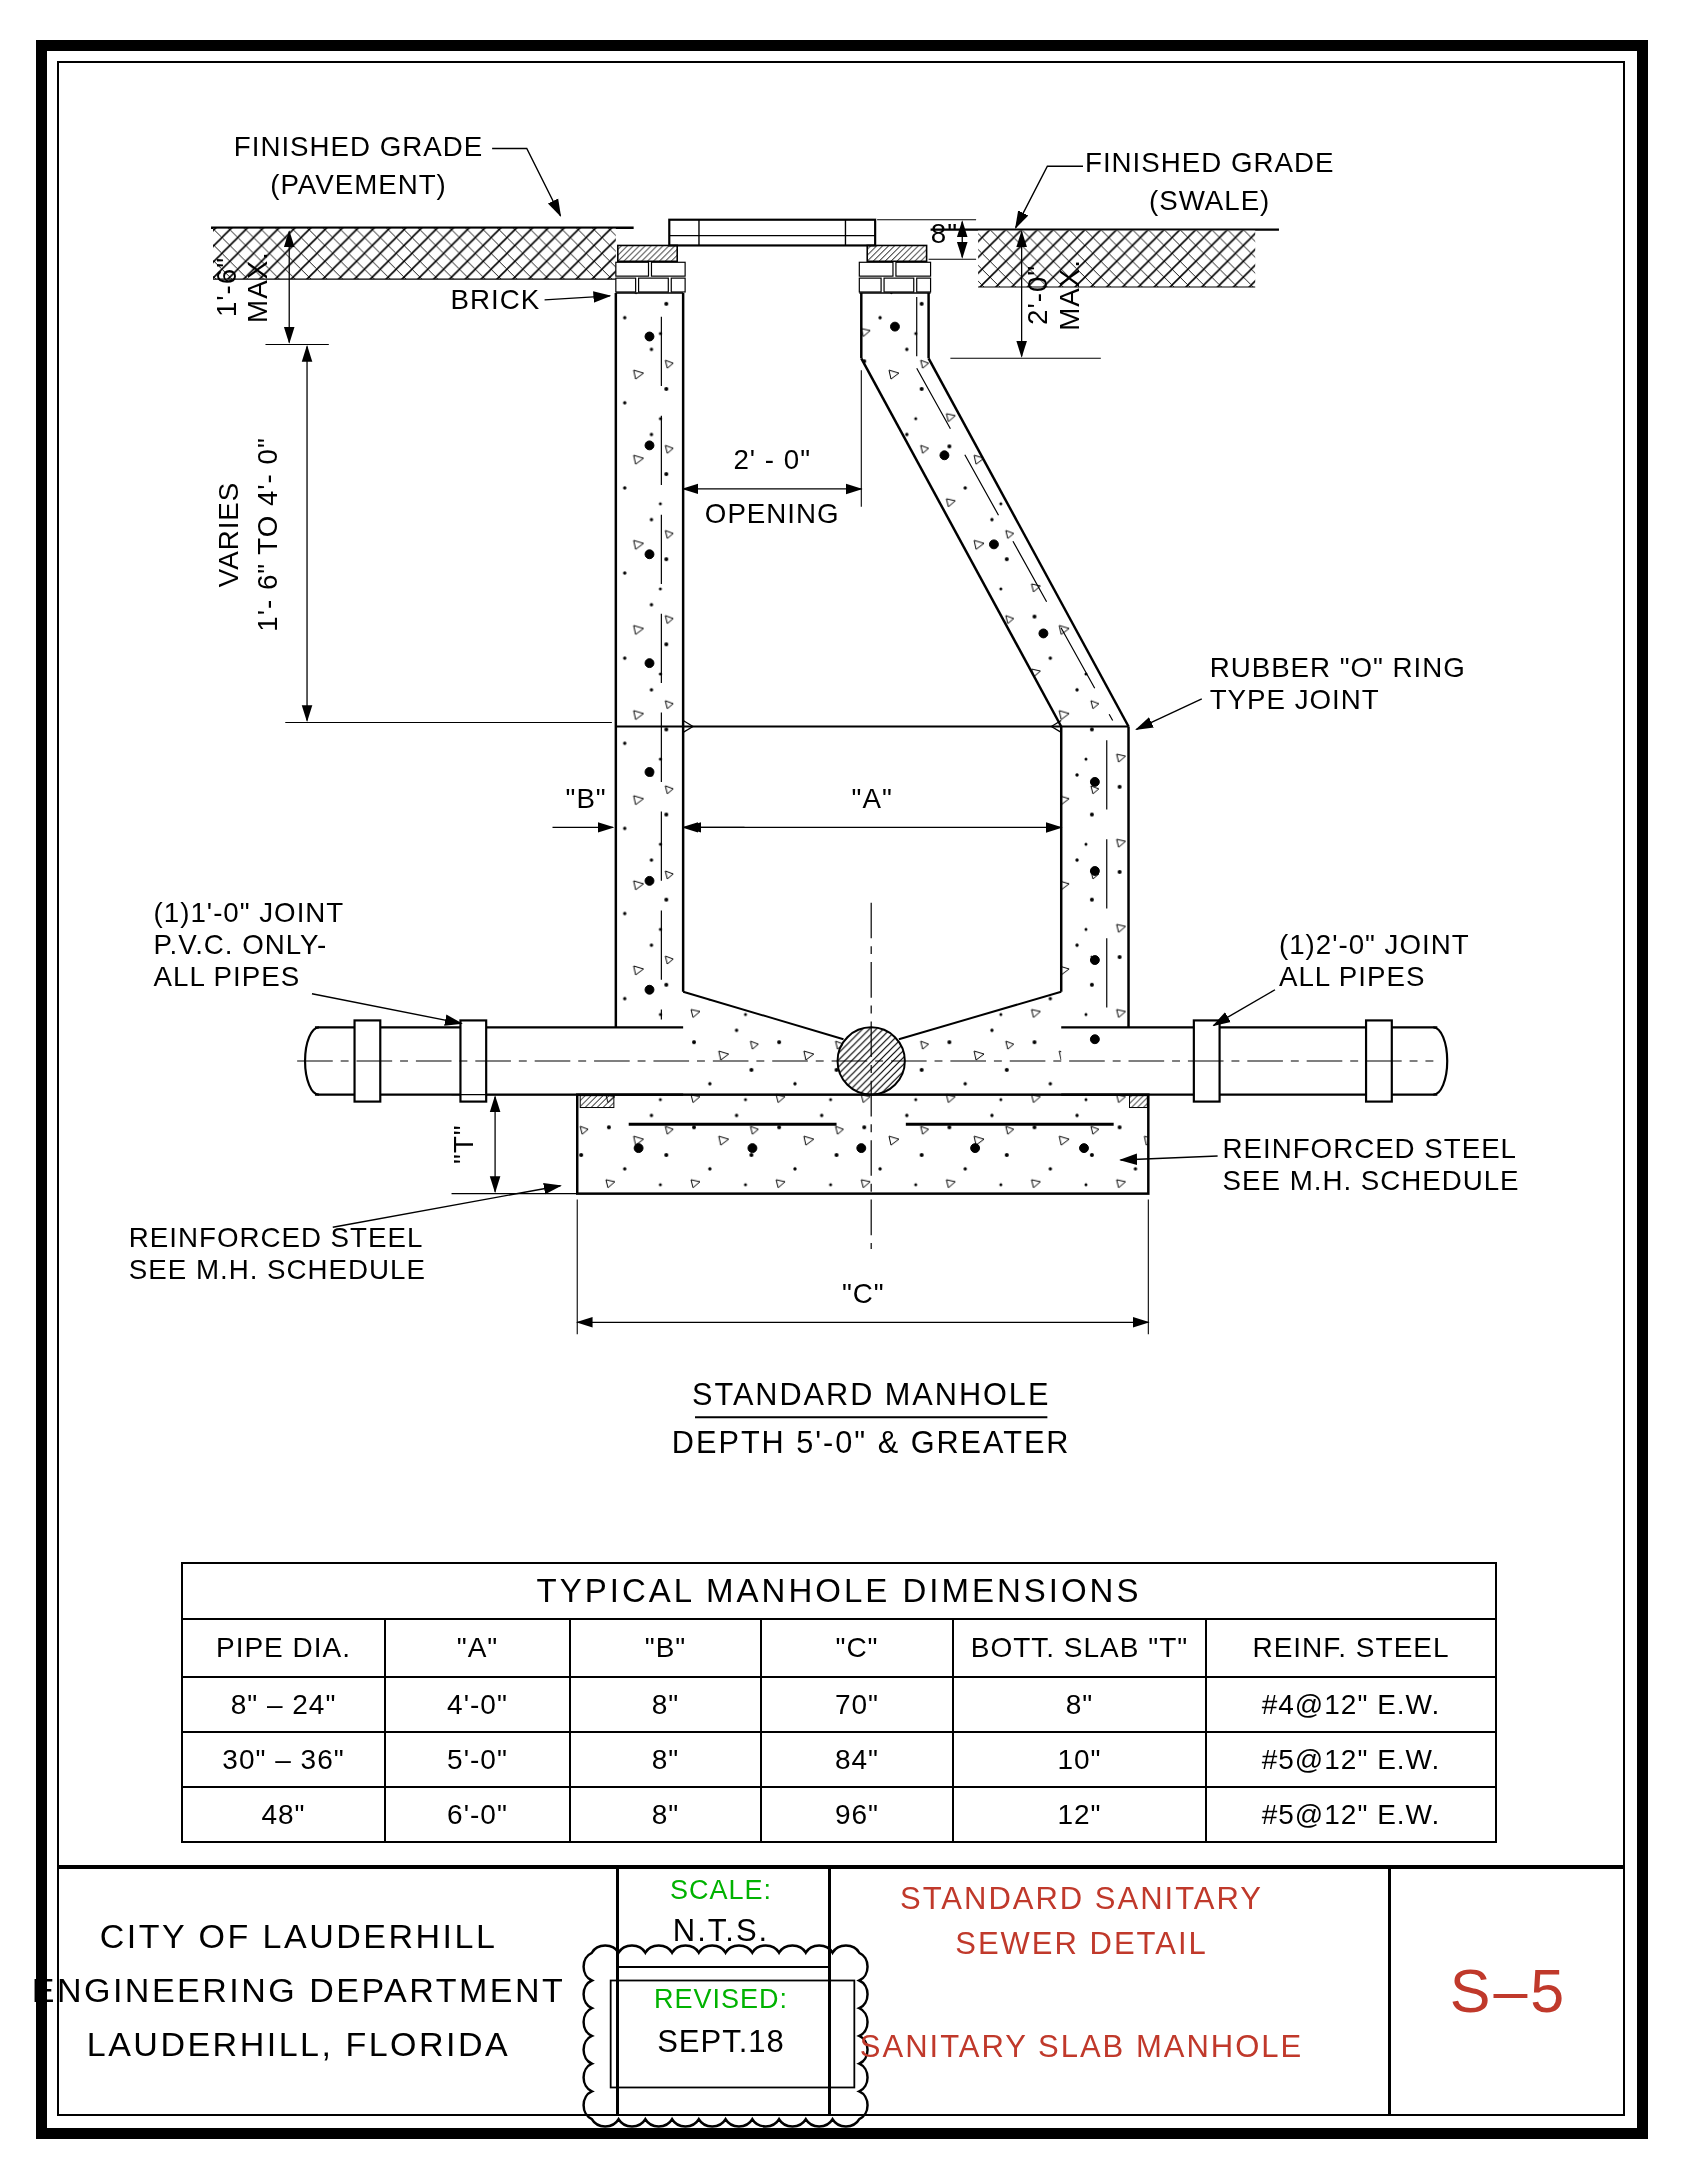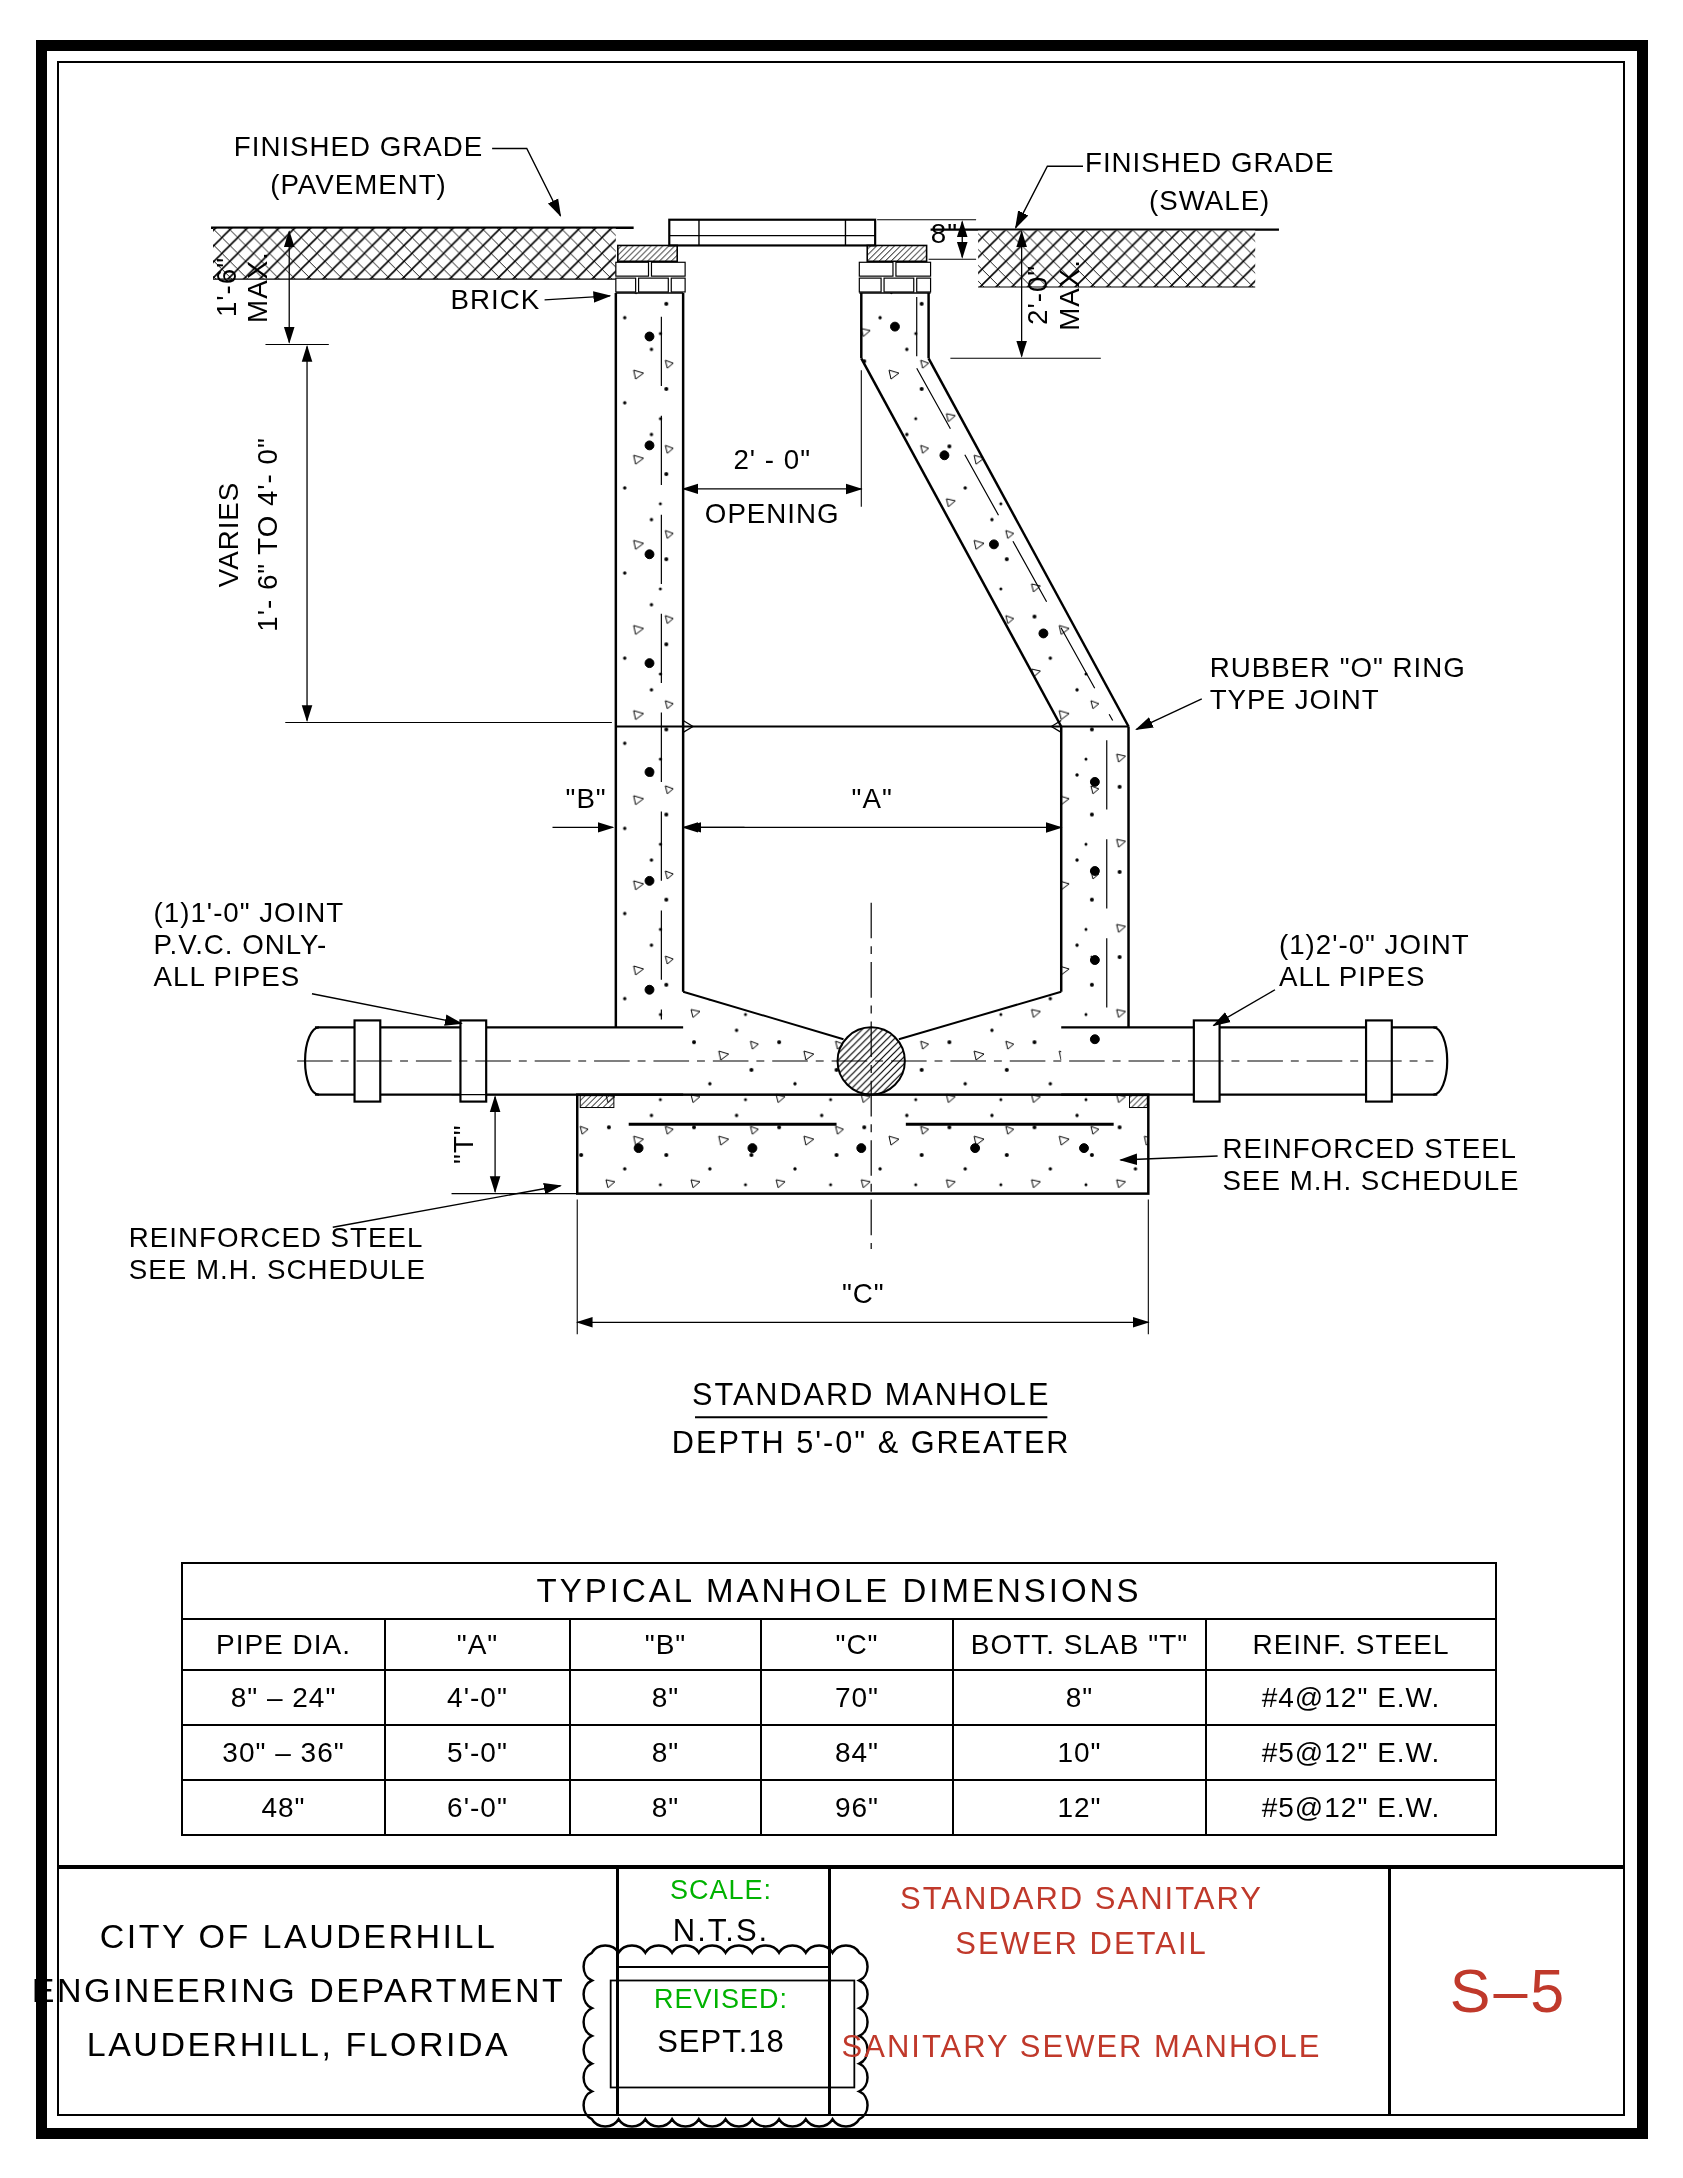--- a/index.html
+++ b/index.html
@@ -7,21 +7,21 @@
   .page{position:relative;width:1683px;height:2178px;background:#fff;overflow:hidden;
         color:#000;font-family:"Liberation Sans",sans-serif}
   .border-outer{position:absolute;left:36px;top:40px;width:1612px;height:2099px;border:11px solid #000}
   .border-inner{position:absolute;left:57px;top:61px;width:1568px;height:2055px;border:2px solid #000}
   .diagram-svg{position:absolute;left:0;top:0}
   
   .dim-table{position:absolute;left:181px;top:1562px;width:1315px;border-collapse:collapse;table-layout:fixed}
   .dim-table td,.dim-table th{border:2px solid #000;text-align:center;vertical-align:middle;
       font-size:28px;font-weight:normal;letter-spacing:1px;padding:8px}
   .dim-table .tbl-title{font-size:33px;letter-spacing:3px;height:51px}
-  .dim-table .hdr-row th{height:51px}
+  .dim-table .hdr-row th{height:58px}
   .dim-table .data-row td{height:55px}
   
   .tb-sep{position:absolute;background:#000}
   .tb-top{left:57px;top:1865px;width:1568px;height:4px}
   .tb-v1{left:616px;top:1865px;width:3px;height:251px}
   .tb-v2{left:828px;top:1865px;width:3px;height:251px}
   .tb-v3{left:1388px;top:1865px;width:3px;height:251px}
   .tb-scale-div{left:619px;top:1966px;width:209px;height:2px}
   .org-cell{position:absolute;left:57px;top:1865px;width:483px;height:251px;display:flex;
       flex-direction:column;align-items:center;justify-content:center;row-gap:15px;
@@ -356,21 +356,21 @@
       a15,13 0 0 1 27,0 a15,13 0 0 1 27,0 a15,13 0 0 1 27,0 a15,13 0 0 1 27,0 a15,13 0 0 1 27,0
       a13,15 0 0 1 0,28 a13,15 0 0 1 0,28 a13,15 0 0 1 0,28 a13,15 0 0 1 0,28 a13,15 0 0 1 0,28 a13,15 0 0 1 0,28
       a15,13 0 0 1 -27,0 a15,13 0 0 1 -27,0 a15,13 0 0 1 -27,0 a15,13 0 0 1 -27,0 a15,13 0 0 1 -27,0
       a15,13 0 0 1 -27,0 a15,13 0 0 1 -27,0 a15,13 0 0 1 -27,0 a15,13 0 0 1 -27,0 a15,13 0 0 1 -27,0
       a13,15 0 0 1 0,-28 a13,15 0 0 1 0,-28 a13,15 0 0 1 0,-28 a13,15 0 0 1 0,-28 a13,15 0 0 1 0,-28 a13,15 0 0 1 0,-28 z"></path>
   </svg>
 
   <div class="title-cell">
     <span class="tt1">STANDARD SANITARY</span>
     <span class="tt2">SEWER DETAIL</span>
-    <span class="tt3">SANITARY SEWER MANHOLE</span>
+    <span class="tt3">SANITARY SLAB MANHOLE</span>
   </div>
 
   <div class="sheet-cell">
     <span>S–5</span>
   </div>
 
 </div>
 
 
 </body></html>

